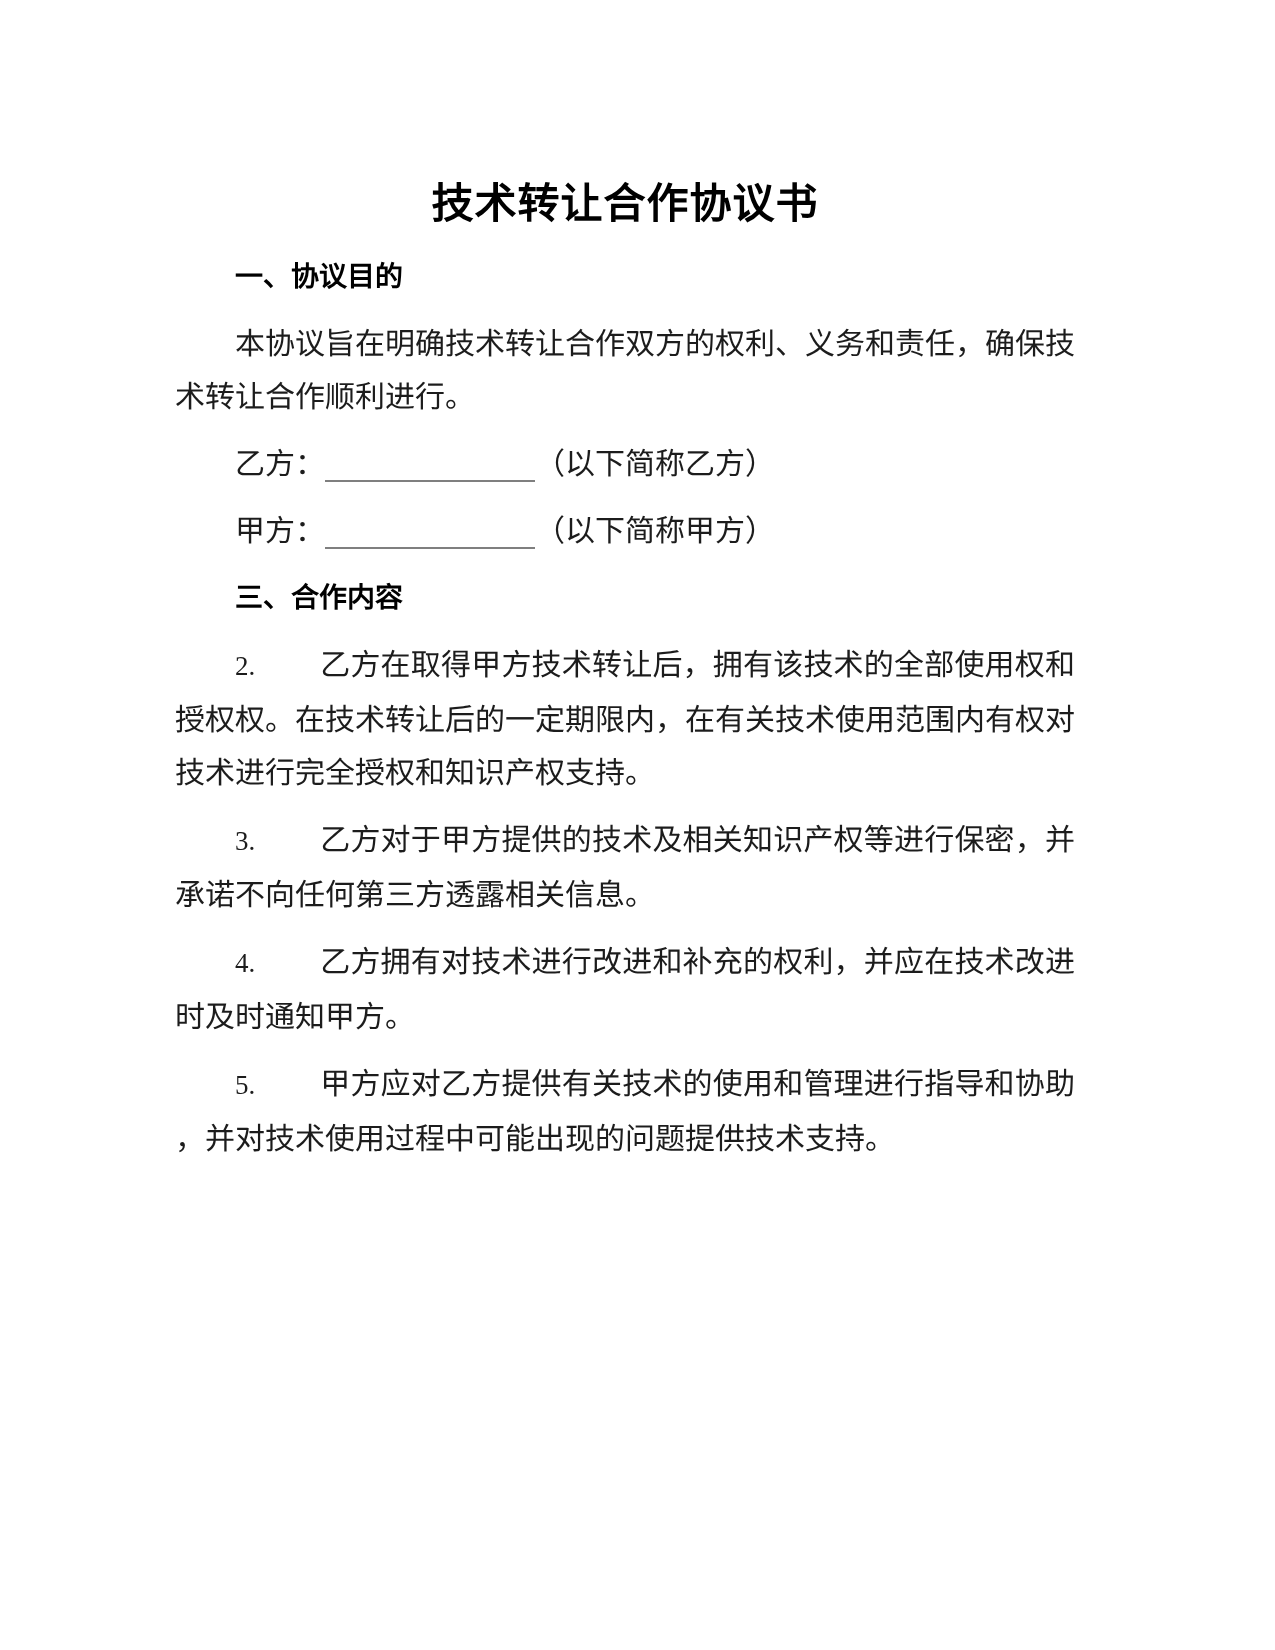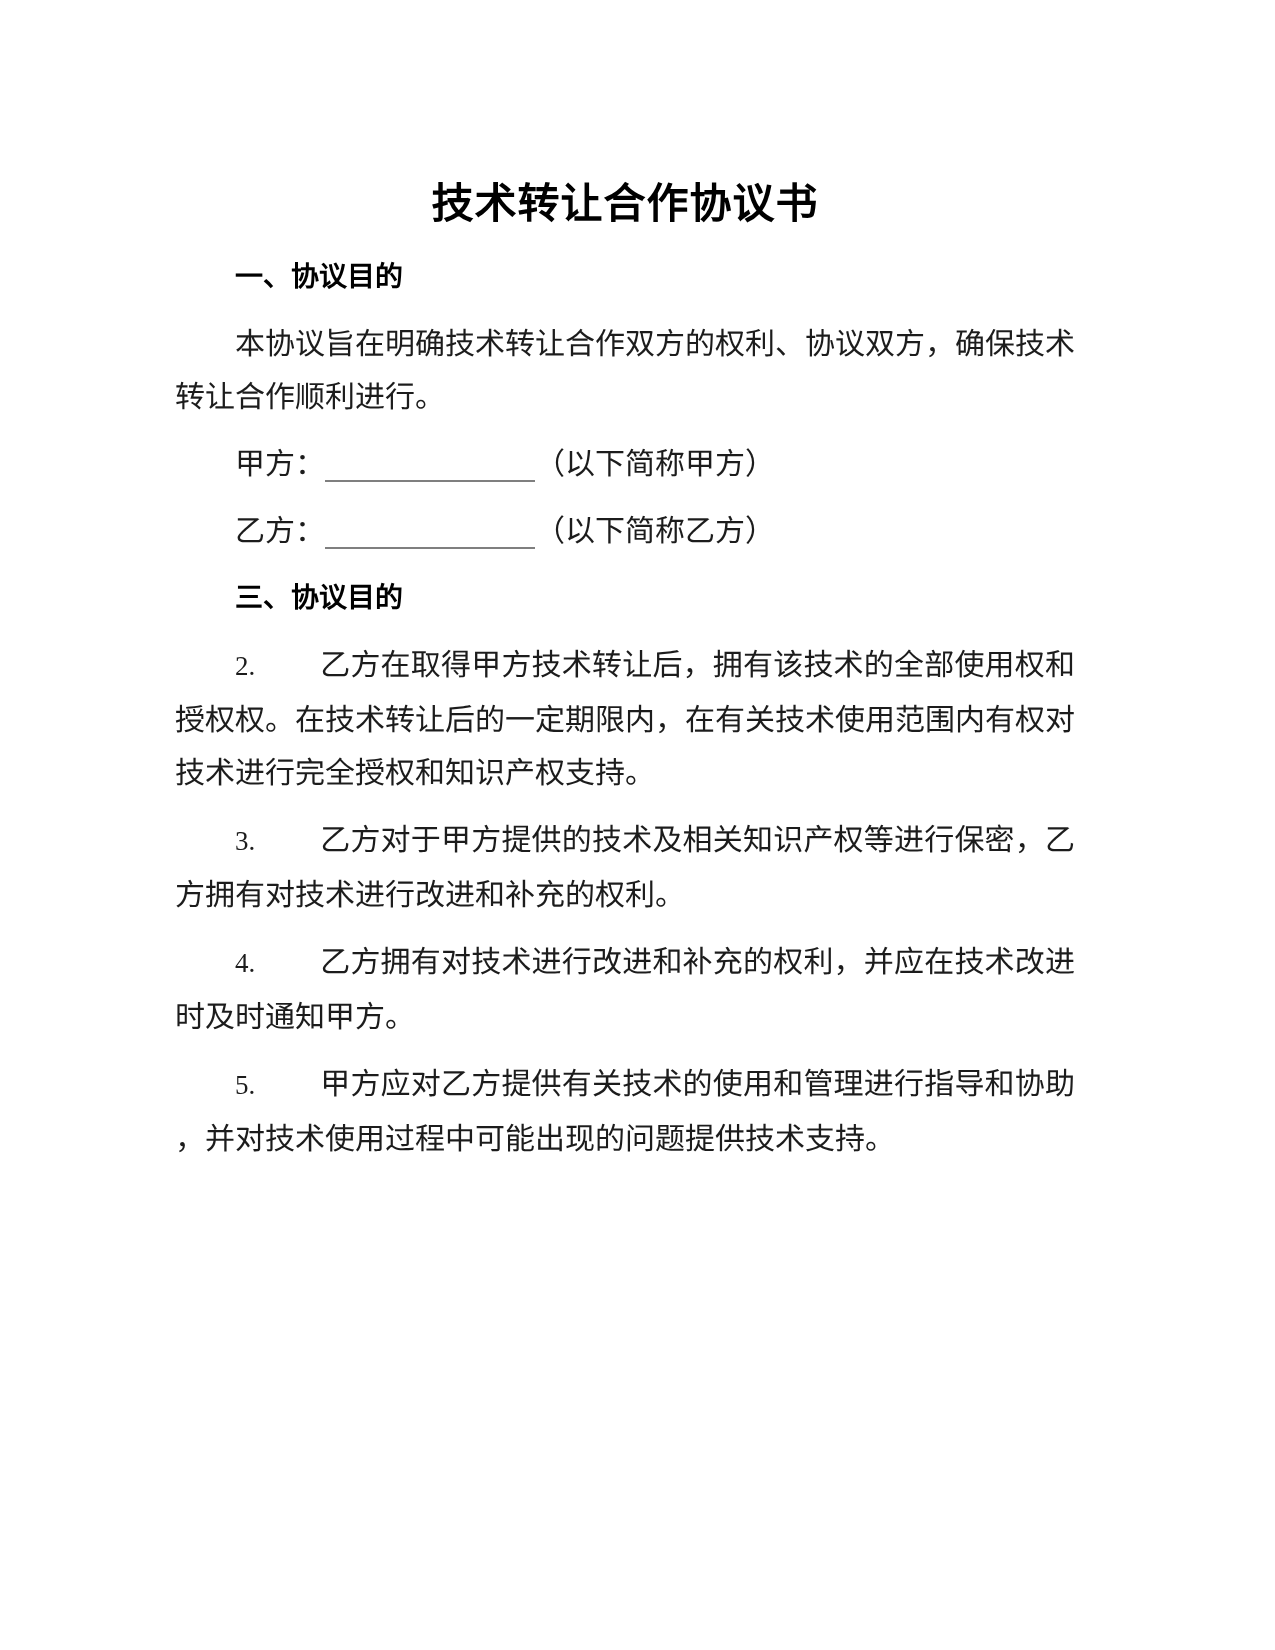--- a/index.html
+++ b/index.html
@@ -80,31 +80,31 @@
 </style>
 </head>
 <body>
 
 <div class="page">
 
   <h1 class="doc-title"><span class="seg-heavy">技</span><span class="seg-normal">术转让</span><span class="seg-heavy">合作</span><span class="seg-normal">协议书</span></h1>
 
   <h2 class="sec-heading">一、协议目的</h2>
 
-  <p class="para">本协议旨在明确技术转让合作双方的权利、协议双方，确保技术转让合作顺利进行。</p>
+  <p class="para">本协议旨在明确技术转让合作双方的权利、义务和责任，确保技术转让合作顺利进行。</p>
 
+
+  <p class="party-line"><span>乙方：</span><span class="blank"></span><span>（以下简称乙方）</span></p>
 
   <p class="party-line"><span>甲方：</span><span class="blank"></span><span>（以下简称甲方）</span></p>
 
-  <p class="party-line"><span>乙方：</span><span class="blank"></span><span>（以下简称乙方）</span></p>
-
-  <h2 class="sec-heading">三、协议目的</h2>
+  <h2 class="sec-heading">三、合作内容</h2>
 
 
   <p class="para"><span class="item-num">2.</span><span>乙方在取得甲方技术转让后，拥有该技术的全部使用权和授权权。在技术转让后的一定期限内，在有关技术使用范围内有权对技术进行完全授权和知识产权支持。</span></p>
 
-  <p class="para"><span class="item-num">3.</span><span>乙方对于甲方提供的技术及相关知识产权等进行保密，乙方拥有对技术进行改进和补充的权利。</span></p>
+  <p class="para"><span class="item-num">3.</span><span>乙方对于甲方提供的技术及相关知识产权等进行保密，并承诺不向任何第三方透露相关信息。</span></p>
 
   <p class="para"><span class="item-num">4.</span><span>乙方拥有对技术进行改进和补充的权利，并应在技术改进时及时通知甲方。</span></p>
 
   <p class="para"><span class="item-num">5.</span><span>甲方应对乙方提供有关技术的使用和管理进行指导和协助，并对技术使用过程中可能出现的问题提供技术支持。</span></p>
 
 </div>
 
 </body></html>

